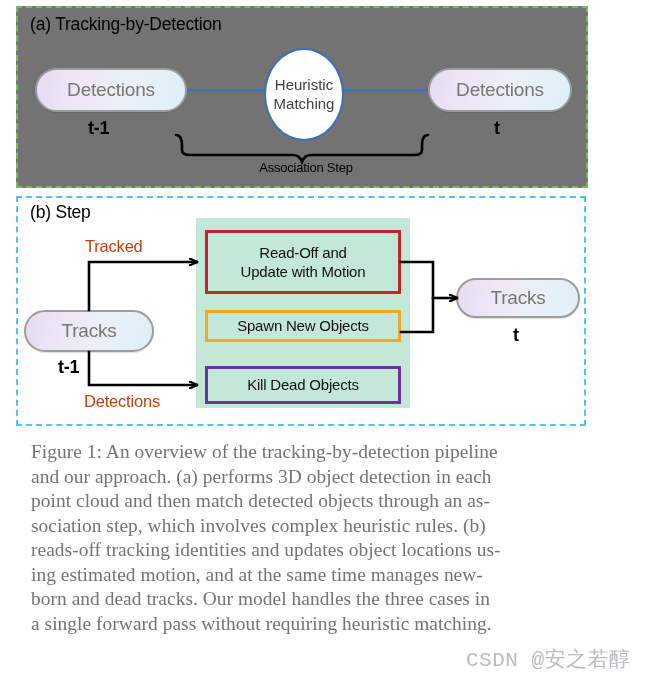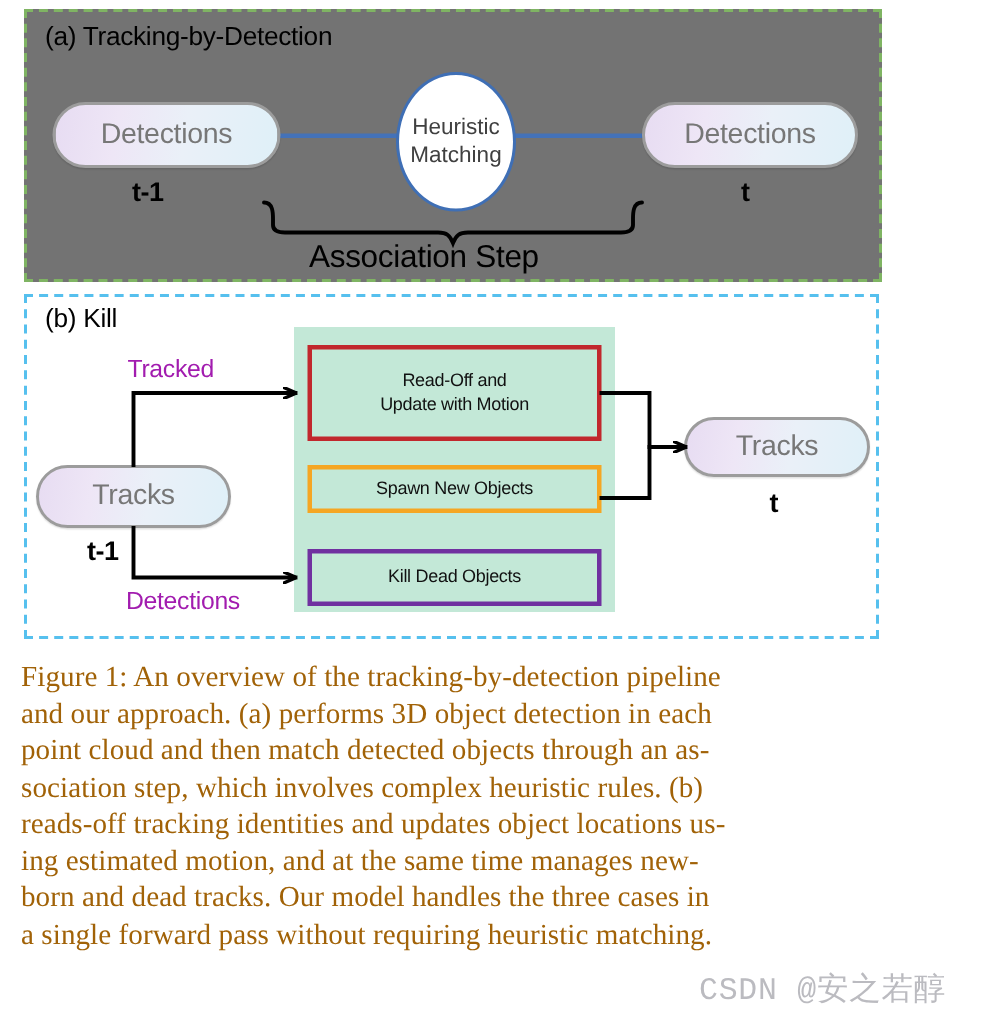--- a/index.html
+++ b/index.html
@@ -109,79 +109,80 @@
     position: absolute;
     background: #4472b8;
     height: 2.6px;
   }
 
   
   #assoc-label {
     position: absolute;
     left: 206px; top: 160px;
     width: 200px;
-    font-size: 21px;
+    text-align: center;
+    font-size: 13px;
     color: #000;
     letter-spacing: -0.2px;
   }
 
   
   #mint-block {
     position: absolute;
     left: 196px; top: 218px;
     width: 214px; height: 190px;
     background: #c3e8d7;
   }
 
   
   .obox {
     position: absolute;
     box-sizing: border-box;
     display: flex;
     flex-direction: column;
     align-items: center;
     justify-content: center;
-    font-size: 12px;
+    font-size: 15px;
     color: #111;
     line-height: 1.3;
     letter-spacing: -0.2px;
     background: transparent;
     z-index: 3;
   }
   #box-readoff { left: 205px; top: 230px; width: 196px; height: 64px; border: 3px solid #c1272d; }
   #box-spawn   { left: 205px; top: 310px; width: 196px; height: 32px; border: 3px solid #f5a623; }
   #box-kill    { left: 205px; top: 366px; width: 196px; height: 38px; border: 3px solid #7030a0; }
 
   
   .flabel {
     position: absolute;
     font-size: 16.5px;
-    color: #a21caf;
+    color: #c2410c;
     letter-spacing: -0.2px;
     white-space: nowrap;
   }
 
   
   #overlay {
     position: absolute;
     left: 0; top: 0;
     width: 665px; height: 432px;
     pointer-events: none;
     z-index: 5;
   }
 
   
   #caption {
     position: absolute;
-    left: 14px; top: 440px;
+    left: 31px; top: 440px;
     width: 584px;
     font-family: "Liberation Serif", serif;
     font-size: 19.4px;
     line-height: 1.265;
-    color: #a16207;
+    color: #737373;
     text-align: justify;
     letter-spacing: 0.05px;
   }
   #caption .lastline { text-align: left; }
 
   
   #watermark {
     position: absolute;
     left: 466px; top: 645px;
     font-family: Liberation Mono, monospace;
@@ -211,21 +212,21 @@
     <span>Heuristic</span>
     <span>Matching</span>
   </div>
 
   <div class="pill" style="left:428px; top:68px; width:144px; height:44px;">Detections</div>
   <div class="tlabel" style="left:494px; top:118px;">t</div>
 
   <div id="assoc-label">Association Step</div>
 
   <div id="panel-b">
-    <div id="panel-b-title">(b) Kill</div>
+    <div id="panel-b-title">(b) Step</div>
   </div>
 
   <div id="mint-block"></div>
 
   <div class="pill" style="left:24px; top:310px; width:130px; height:42px;">Tracks</div>
   <div class="tlabel" style="left:58px; top:357px;">t-1</div>
 
   <div class="flabel" style="left:85px; top:237px;">Tracked</div>
   <div class="flabel" style="left:84px; top:392px;">Detections</div>
 

